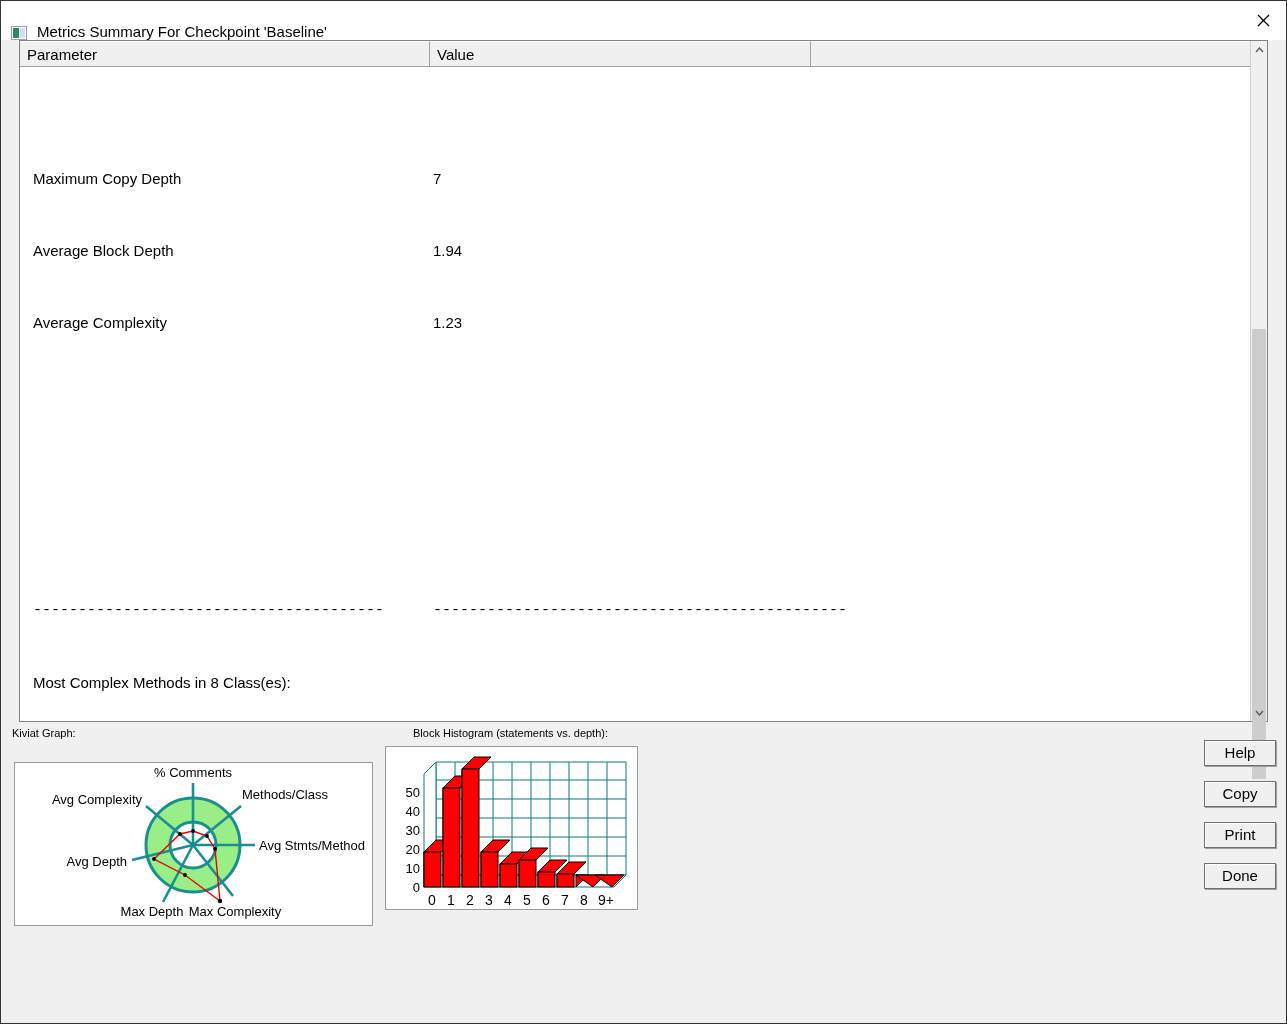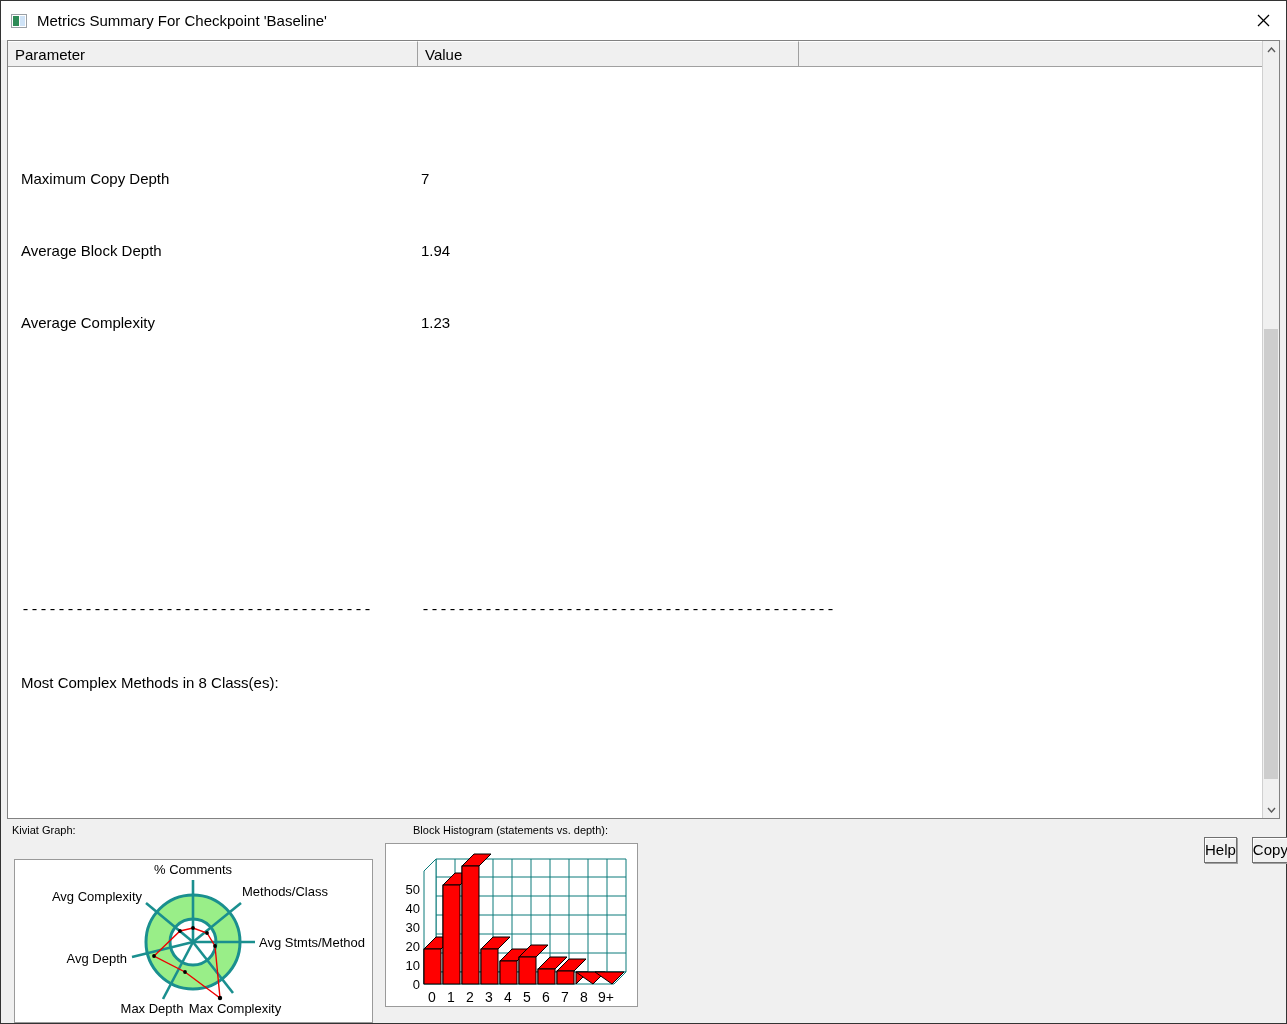--- a/index.html
+++ b/index.html
@@ -27,21 +27,21 @@
     display: flex;
     flex-direction: column;
   }
 
   
   .titlebar {
     height: 39px;
     min-height: 39px;
     background: #ffffff;
     display: flex;
-    align-items: center;
+    align-items: flex-end;
     padding-left: 10px;
     position: relative;
   }
   .title-icon {
     width: 16px;
     height: 14px;
     margin-right: 10px;
     border: 1px solid #9aa0a6;
     background: #ffffff;
     position: relative;
@@ -75,23 +75,23 @@
     height: 39px;
     display: flex;
     align-items: center;
     justify-content: center;
     cursor: pointer;
   }
   .close-btn svg { display:block; }
 
   
   .report-wrap {
-    margin: 0 6px;
+    margin: 0 18px;
     flex: 0 0 auto;
-    height: 779px;
+    height: 682px;
     display: flex;
     background: #ffffff;
     border: 1px solid #828282;
     box-sizing: border-box;
     position: relative;
   }
   .report-col {
     flex: 1 1 auto;
     overflow: hidden;
     position: relative;
@@ -187,21 +187,21 @@
 
   #hist-label { left: 384px; top: 5px; margin-left: 28px; }
   #hist-box { left: 384px; top: 24px; width: 253px; height: 164px; }
 
   .btn-col {
     position: absolute;
     right: 10px;
     top: 18px;
     width: 72px;
     display: flex;
-    flex-direction: row;
+    flex-direction: column;
     gap: 15px;
   }
   .wbtn {
     height: 26px;
     background: #f0f0f0;
     border: 1px solid #707070;
     box-shadow: inset 1px 1px 0 #ffffff, 1px 1px 0 #a0a0a0;
     font-family: "Liberation Sans", sans-serif;
     font-size: 15px;
     color: #000;

